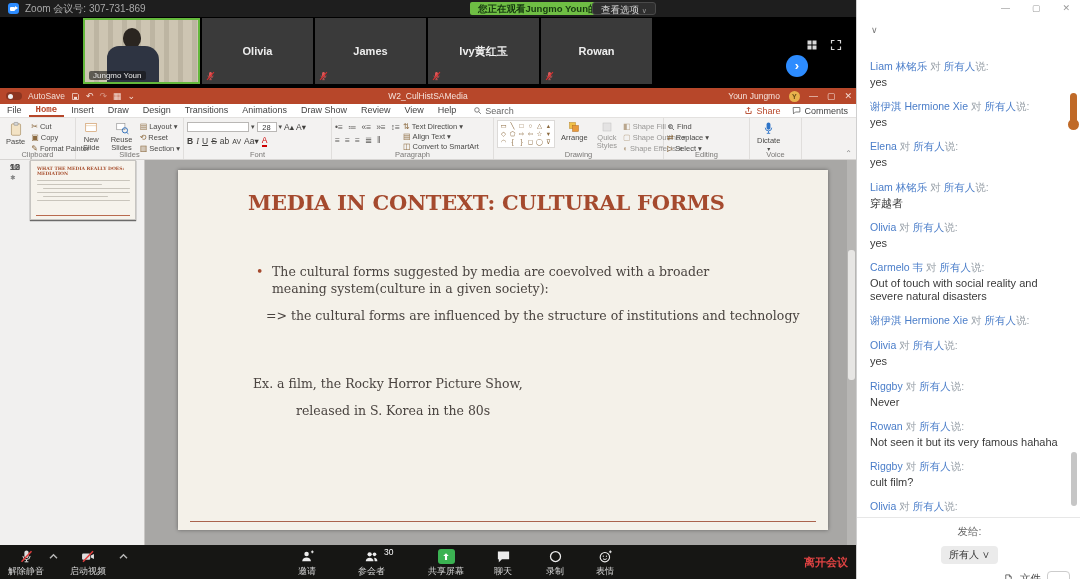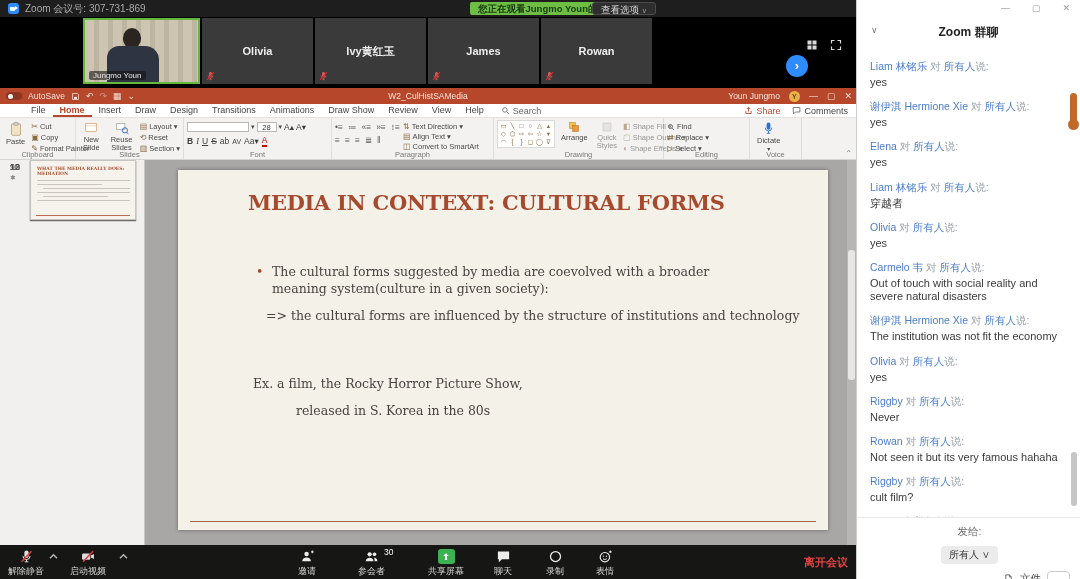--- a/index.html
+++ b/index.html
@@ -47,23 +47,23 @@
   .toggle{width:16px;height:8px;border-radius:4px;background:#8c3520;position:relative;}
   .toggle:before{content:"";position:absolute;left:1.5px;top:1.5px;width:5px;height:5px;border-radius:50%;background:#f0f0f0;}
   .qat .qi{font-size:9px;line-height:1;}
   .ppt-doc-title{position:absolute;left:0;right:0;text-align:center;font-size:8.5px;color:#f6e3dc;}
   .title-right{position:absolute;right:4px;top:0;height:16px;display:flex;align-items:center;gap:9px;color:#f6e3dc;}
   .avatar{width:11px;height:11px;border-radius:50%;background:#e8b14c;color:#6b4e14;font-size:7px;
     line-height:11px;text-align:center;font-weight:bold;}
   .winbtn{font-size:9px;color:#f2d9d1;}
 
   .ppt-menu{position:absolute;left:0;top:104px;width:856px;height:14px;background:#ffffff;
-    border-bottom:1px solid #e3e1df;display:flex;align-items:center;font-size:9px;color:#444;padding-left:24px;}
+    border-bottom:1px solid #e3e1df;display:flex;align-items:center;font-size:9px;color:#444;}
   .tab{padding:0 7px;line-height:13px;}
-  .tab-active{color:#b7472a;font-weight:bold;box-shadow:inset 0 -2px 0 #b7472a;}
+  .tab-active{color:#b7472a;font-weight:bold;box-shadow:inset 0 -2px 0 #b7472a;font-family:Liberation Mono, monospace;}
   .menu-search{display:flex;align-items:center;gap:3px;margin-left:10px;color:#666;}
   .menu-right{margin-left:auto;display:flex;align-items:center;gap:12px;margin-right:8px;color:#b7472a;}
   .menu-right .mr{display:flex;align-items:center;gap:3px;}
   .menu-right .mr.dark{color:#444;}
 
   .ribbon{position:absolute;left:0;top:118px;width:856px;height:42px;background:#f3f2f1;
     border-bottom:1px solid #d7d5d3;display:flex;font-size:8px;color:#4b4a48;}
   .rgroup{position:relative;border-right:1px solid #e0deDC;padding:2px 3px 10px 3px;display:flex;gap:3px;align-items:flex-start;}
   .glabel{position:absolute;left:0;right:0;bottom:0;text-align:center;font-size:7.5px;color:#7a7876;}
   .bigbtn{display:flex;flex-direction:column;align-items:center;gap:1px;padding:1px 3px;font-size:7.5px;text-align:center;line-height:1.1;}
@@ -198,31 +198,31 @@
             <span class="tile-name">Olivia</span>
             <svg class="mic" viewBox="0 0 24 24">
               <path d="M12 3c1.8 0 3.2 1.4 3.2 3.2v5c0 1.8-1.4 3.2-3.2 3.2s-3.2-1.4-3.2-3.2v-5C8.8 4.4 10.2 3 12 3z" fill="#d95959"></path>
               <path d="M6.5 11a5.5 5.5 0 0 0 11 0M12 16.5v3M9.3 20h5.4" stroke="#d95959" stroke-width="1.6" fill="none"></path>
               <path d="M4.5 20.5 19.5 3.5" stroke="#d92f2f" stroke-width="2.4"></path>
             </svg>
           </div>
 
           <div class="tile">
 
-            <span class="tile-name">Ivy黄红玉</span>
+            <span class="tile-name">James</span>
             <svg class="mic" viewBox="0 0 24 24">
               <path d="M12 3c1.8 0 3.2 1.4 3.2 3.2v5c0 1.8-1.4 3.2-3.2 3.2s-3.2-1.4-3.2-3.2v-5C8.8 4.4 10.2 3 12 3z" fill="#d95959"></path>
               <path d="M6.5 11a5.5 5.5 0 0 0 11 0M12 16.5v3M9.3 20h5.4" stroke="#d95959" stroke-width="1.6" fill="none"></path>
               <path d="M4.5 20.5 19.5 3.5" stroke="#d92f2f" stroke-width="2.4"></path>
             </svg>
           </div>
 
           <div class="tile">
 
-            <span class="tile-name">James</span>
+            <span class="tile-name">Ivy黄红玉</span>
             <svg class="mic" viewBox="0 0 24 24">
               <path d="M12 3c1.8 0 3.2 1.4 3.2 3.2v5c0 1.8-1.4 3.2-3.2 3.2s-3.2-1.4-3.2-3.2v-5C8.8 4.4 10.2 3 12 3z" fill="#d95959"></path>
               <path d="M6.5 11a5.5 5.5 0 0 0 11 0M12 16.5v3M9.3 20h5.4" stroke="#d95959" stroke-width="1.6" fill="none"></path>
               <path d="M4.5 20.5 19.5 3.5" stroke="#d92f2f" stroke-width="2.4"></path>
             </svg>
           </div>
 
           <div class="tile">
 
             <span class="tile-name">Rowan</span>
@@ -672,21 +672,20 @@
     </div>
   </div>
 
   <div class="chat">
     <div class="chat-winctl">
       <span>—</span>
       <span>▢</span>
       <span>✕</span>
     </div>
     <span class="chat-collapse">∨</span>
-    <div class="chat-header">Zoom 群聊</div>
 
     <div class="msgs">
 
         <div class="msg">
           <div class="msg-head">
             <span class="c-name">Liam 林铭乐</span><span class="c-gray c-mid">对</span><span class="c-name">所有人</span><span class="c-gray">说:</span>
           </div>
           <div class="msg-body">yes</div>
         </div>
 
@@ -722,21 +721,20 @@
           <div class="msg-head">
             <span class="c-name">Carmelo 韦</span><span class="c-gray c-mid">对</span><span class="c-name">所有人</span><span class="c-gray">说:</span>
           </div>
           <div class="msg-body">Out of touch with social reality and severe natural disasters</div>
         </div>
 
         <div class="msg">
           <div class="msg-head">
             <span class="c-name">谢伊淇 Hermione Xie</span><span class="c-gray c-mid">对</span><span class="c-name">所有人</span><span class="c-gray">说:</span>
           </div>
-          <div class="msg-body">The institution was not fit the economy</div>
         </div>
 
         <div class="msg">
           <div class="msg-head">
             <span class="c-name">Olivia</span><span class="c-gray c-mid">对</span><span class="c-name">所有人</span><span class="c-gray">说:</span>
           </div>
           <div class="msg-body">yes</div>
         </div>
 
         <div class="msg">

